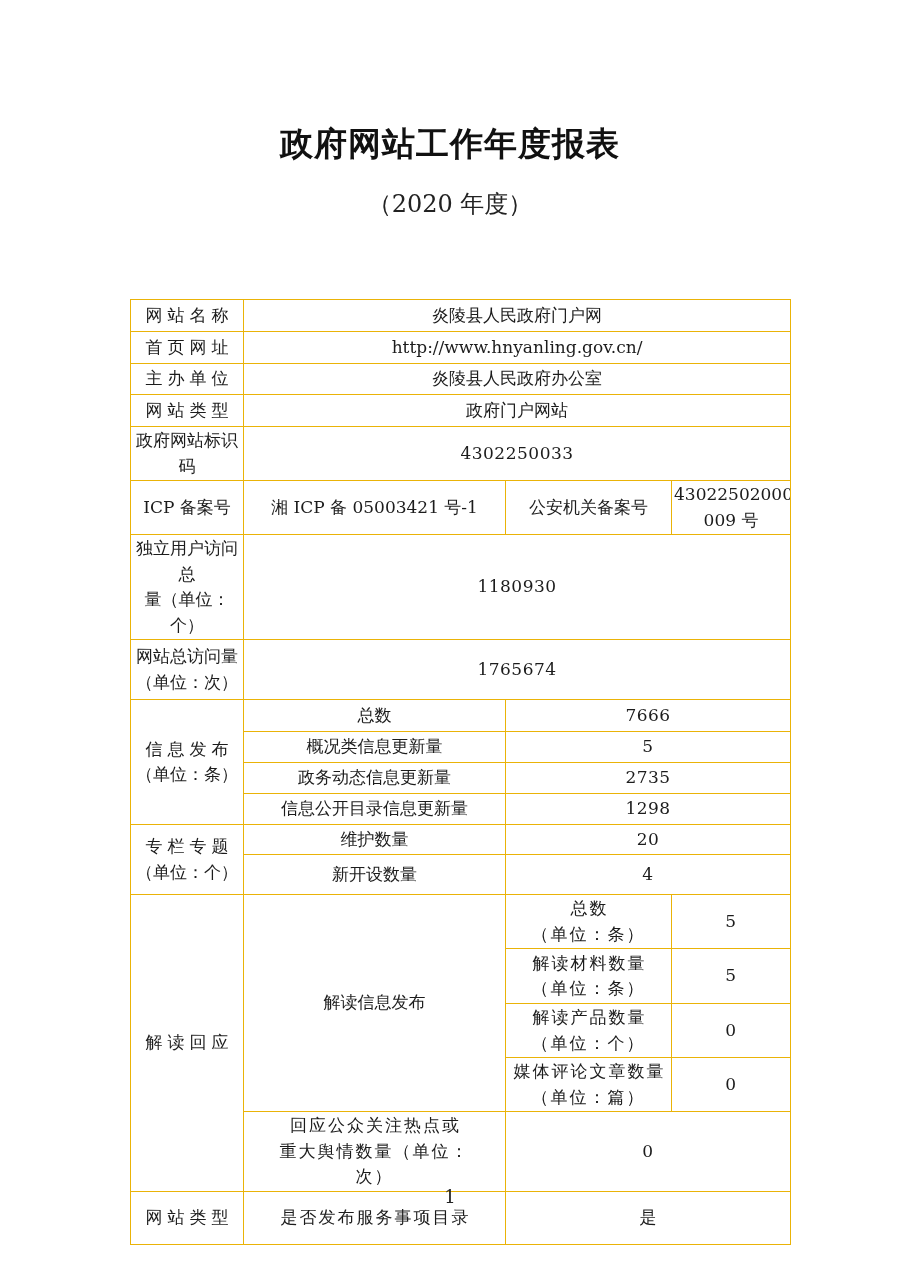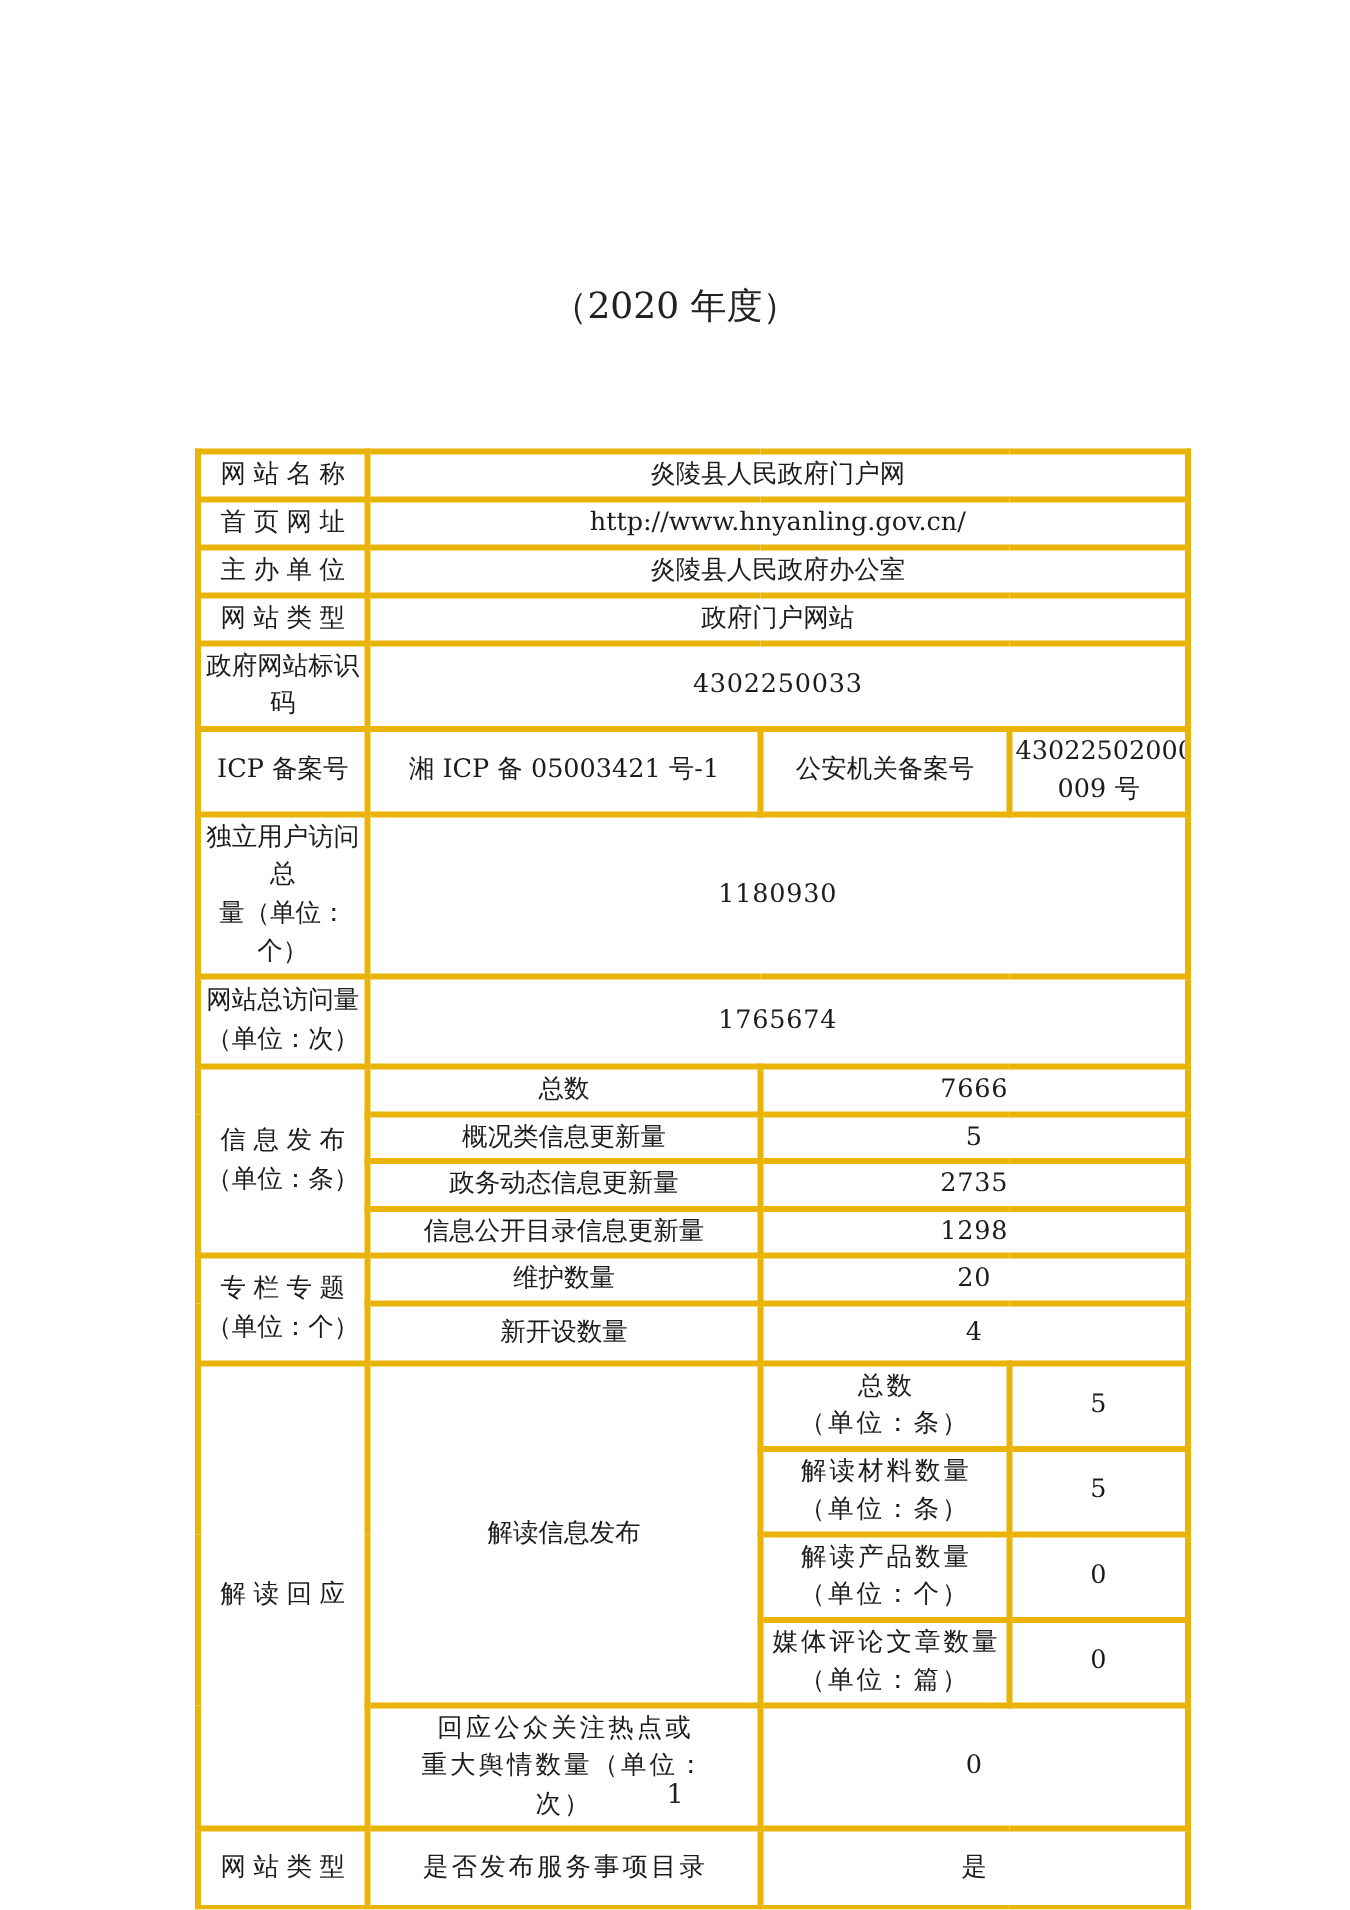--- a/index.html
+++ b/index.html
@@ -39,21 +39,21 @@
     color: #111;
   }
   table.report {
     position: absolute;
     left: 130px; top: 299px;
     width: 660px;
     border-collapse: collapse;
     table-layout: fixed;
   }
   table.report td {
-    border: 4px solid #eab308;
+    border: 1px solid #eab308;
     text-align: center;
     vertical-align: middle;
     padding: 1px 2px;
     font-size: 17px;
     line-height: 1.5;
     color: #1c1c1c;
     overflow: hidden;
   }
   td.a   { font-size: 16px; }                 
   td.sp, span.sp { letter-spacing: 5px; text-indent: 5px; } 
@@ -74,20 +74,21 @@
     text-align: center;
     font-size: 18px;
     color: #222;
   }
 </style>
 </head>
 <body>
 
 <div class="page">
 
+  <div class="doc-title">政府网站工作年度报表</div>
   <div class="doc-subtitle">（2020 年度）</div>
 
   <table class="report">
     <colgroup>
       <col style="width:113px">
       <col style="width:262px">
       <col style="width:166px">
       <col style="width:119px">
     </colgroup>
 

